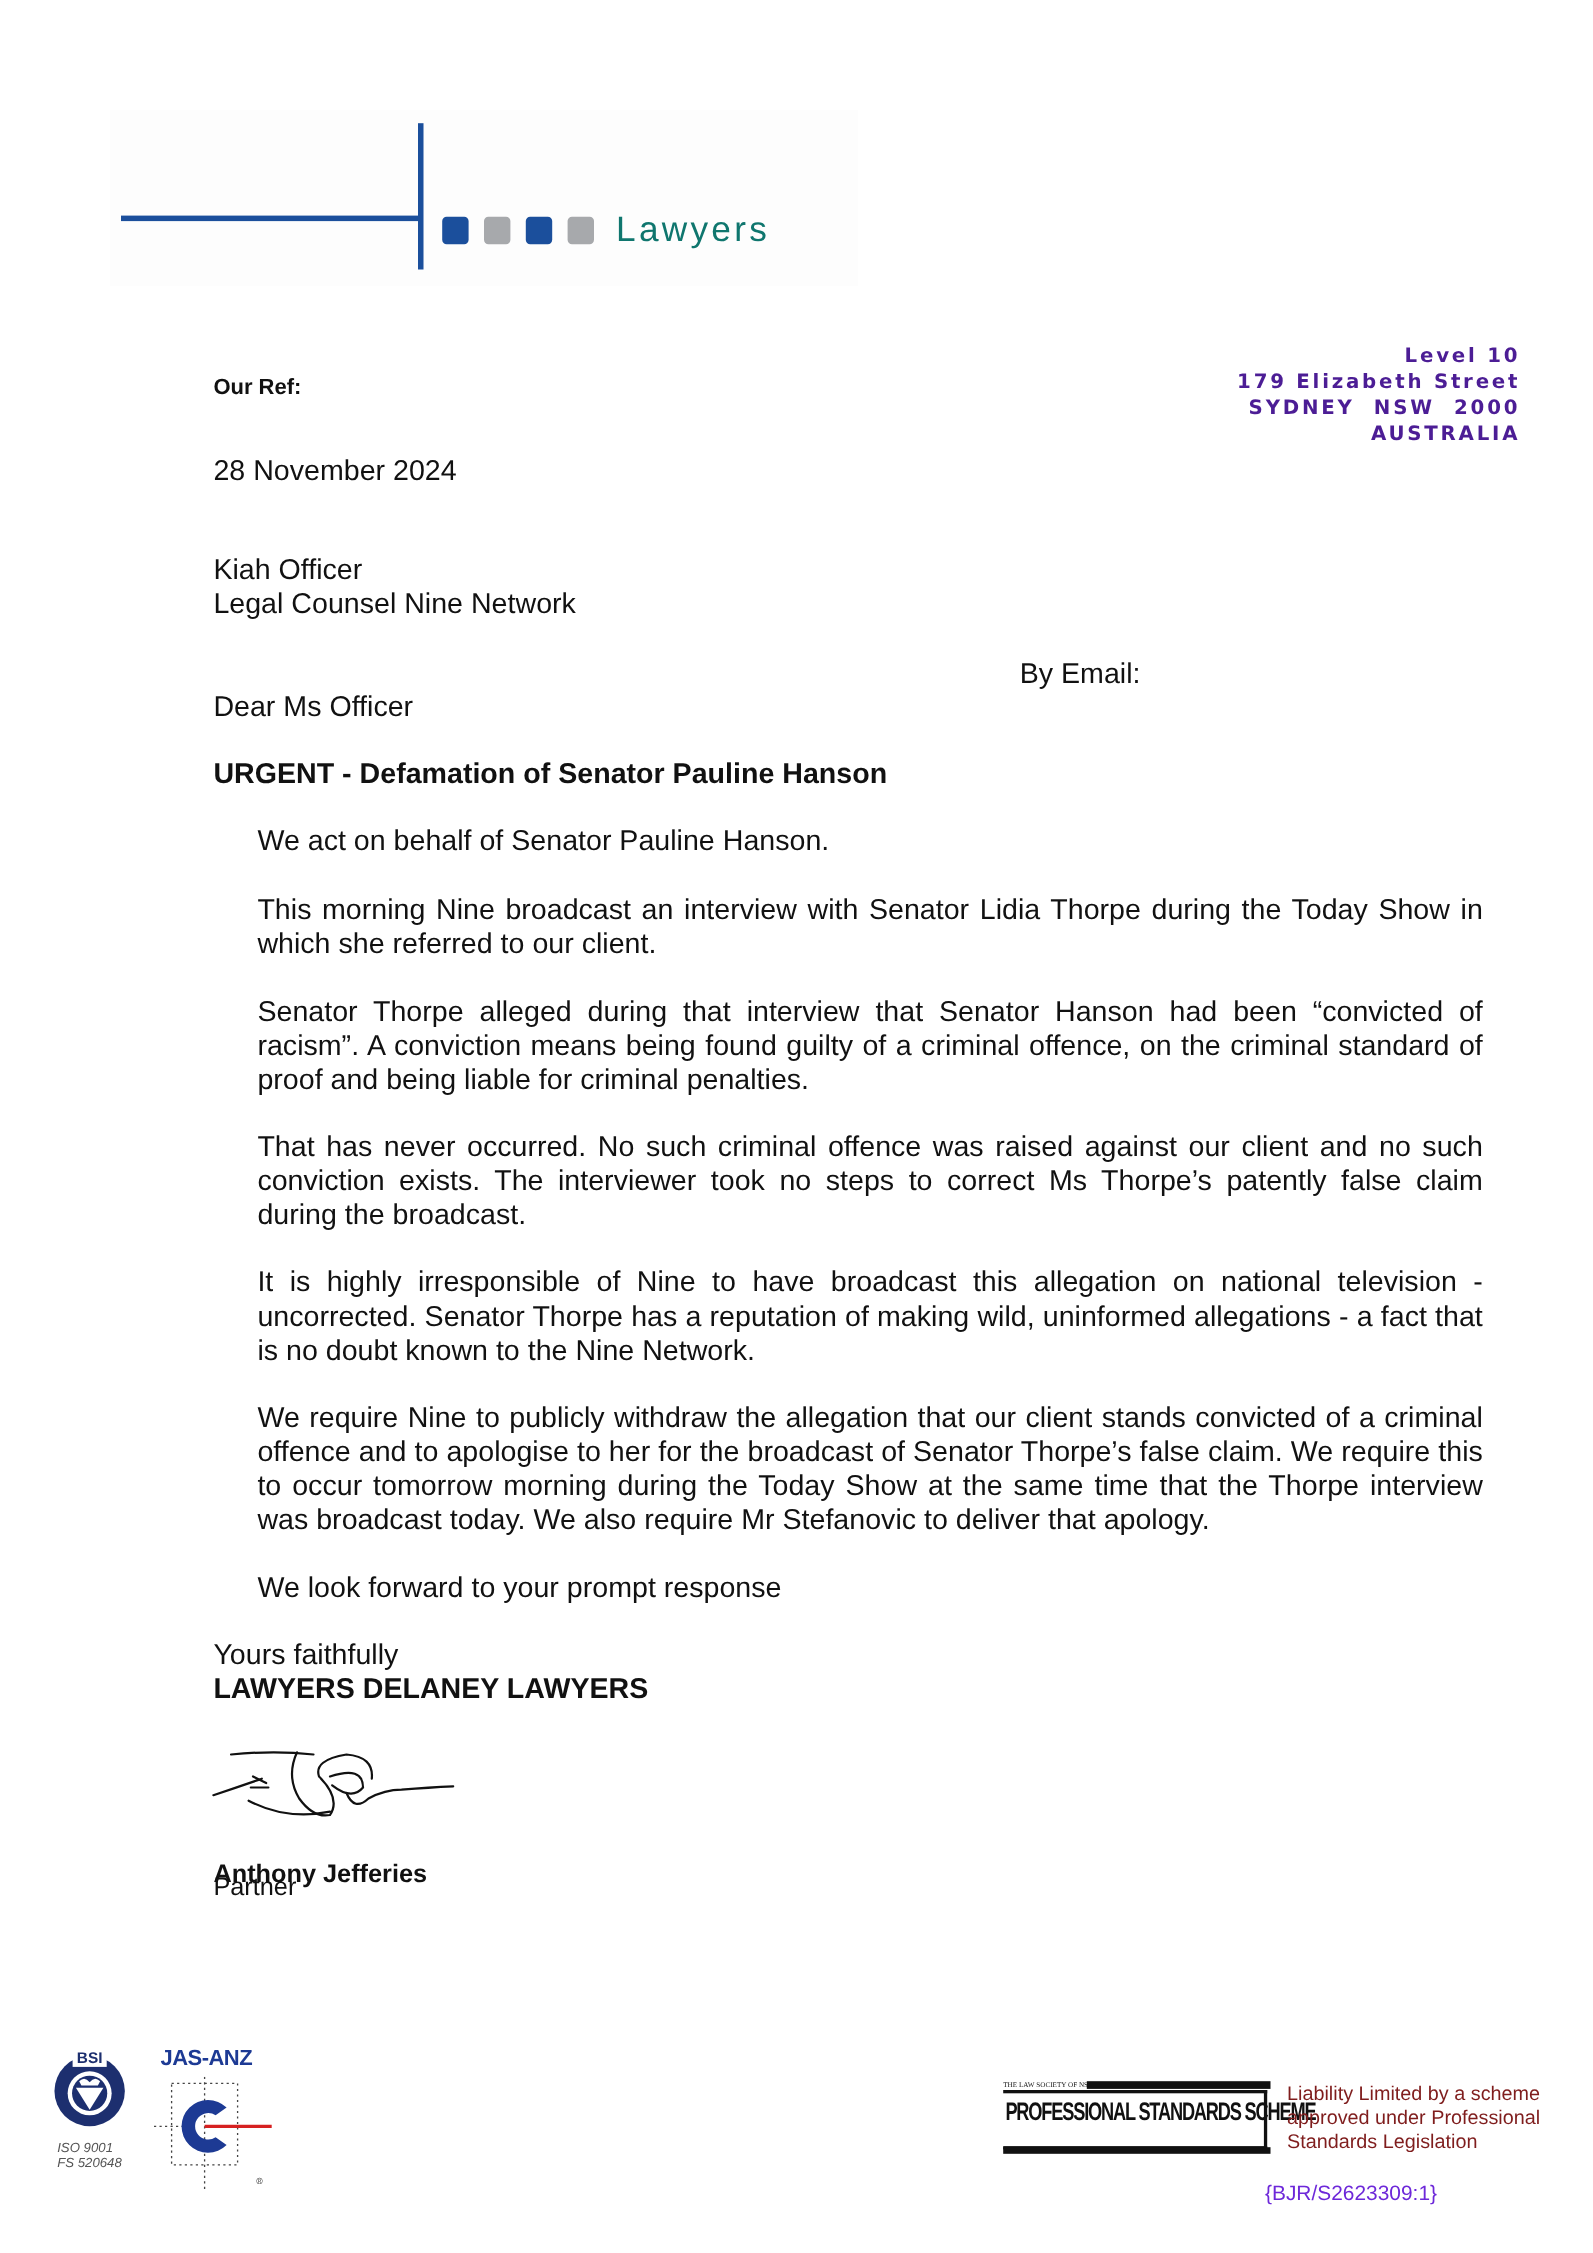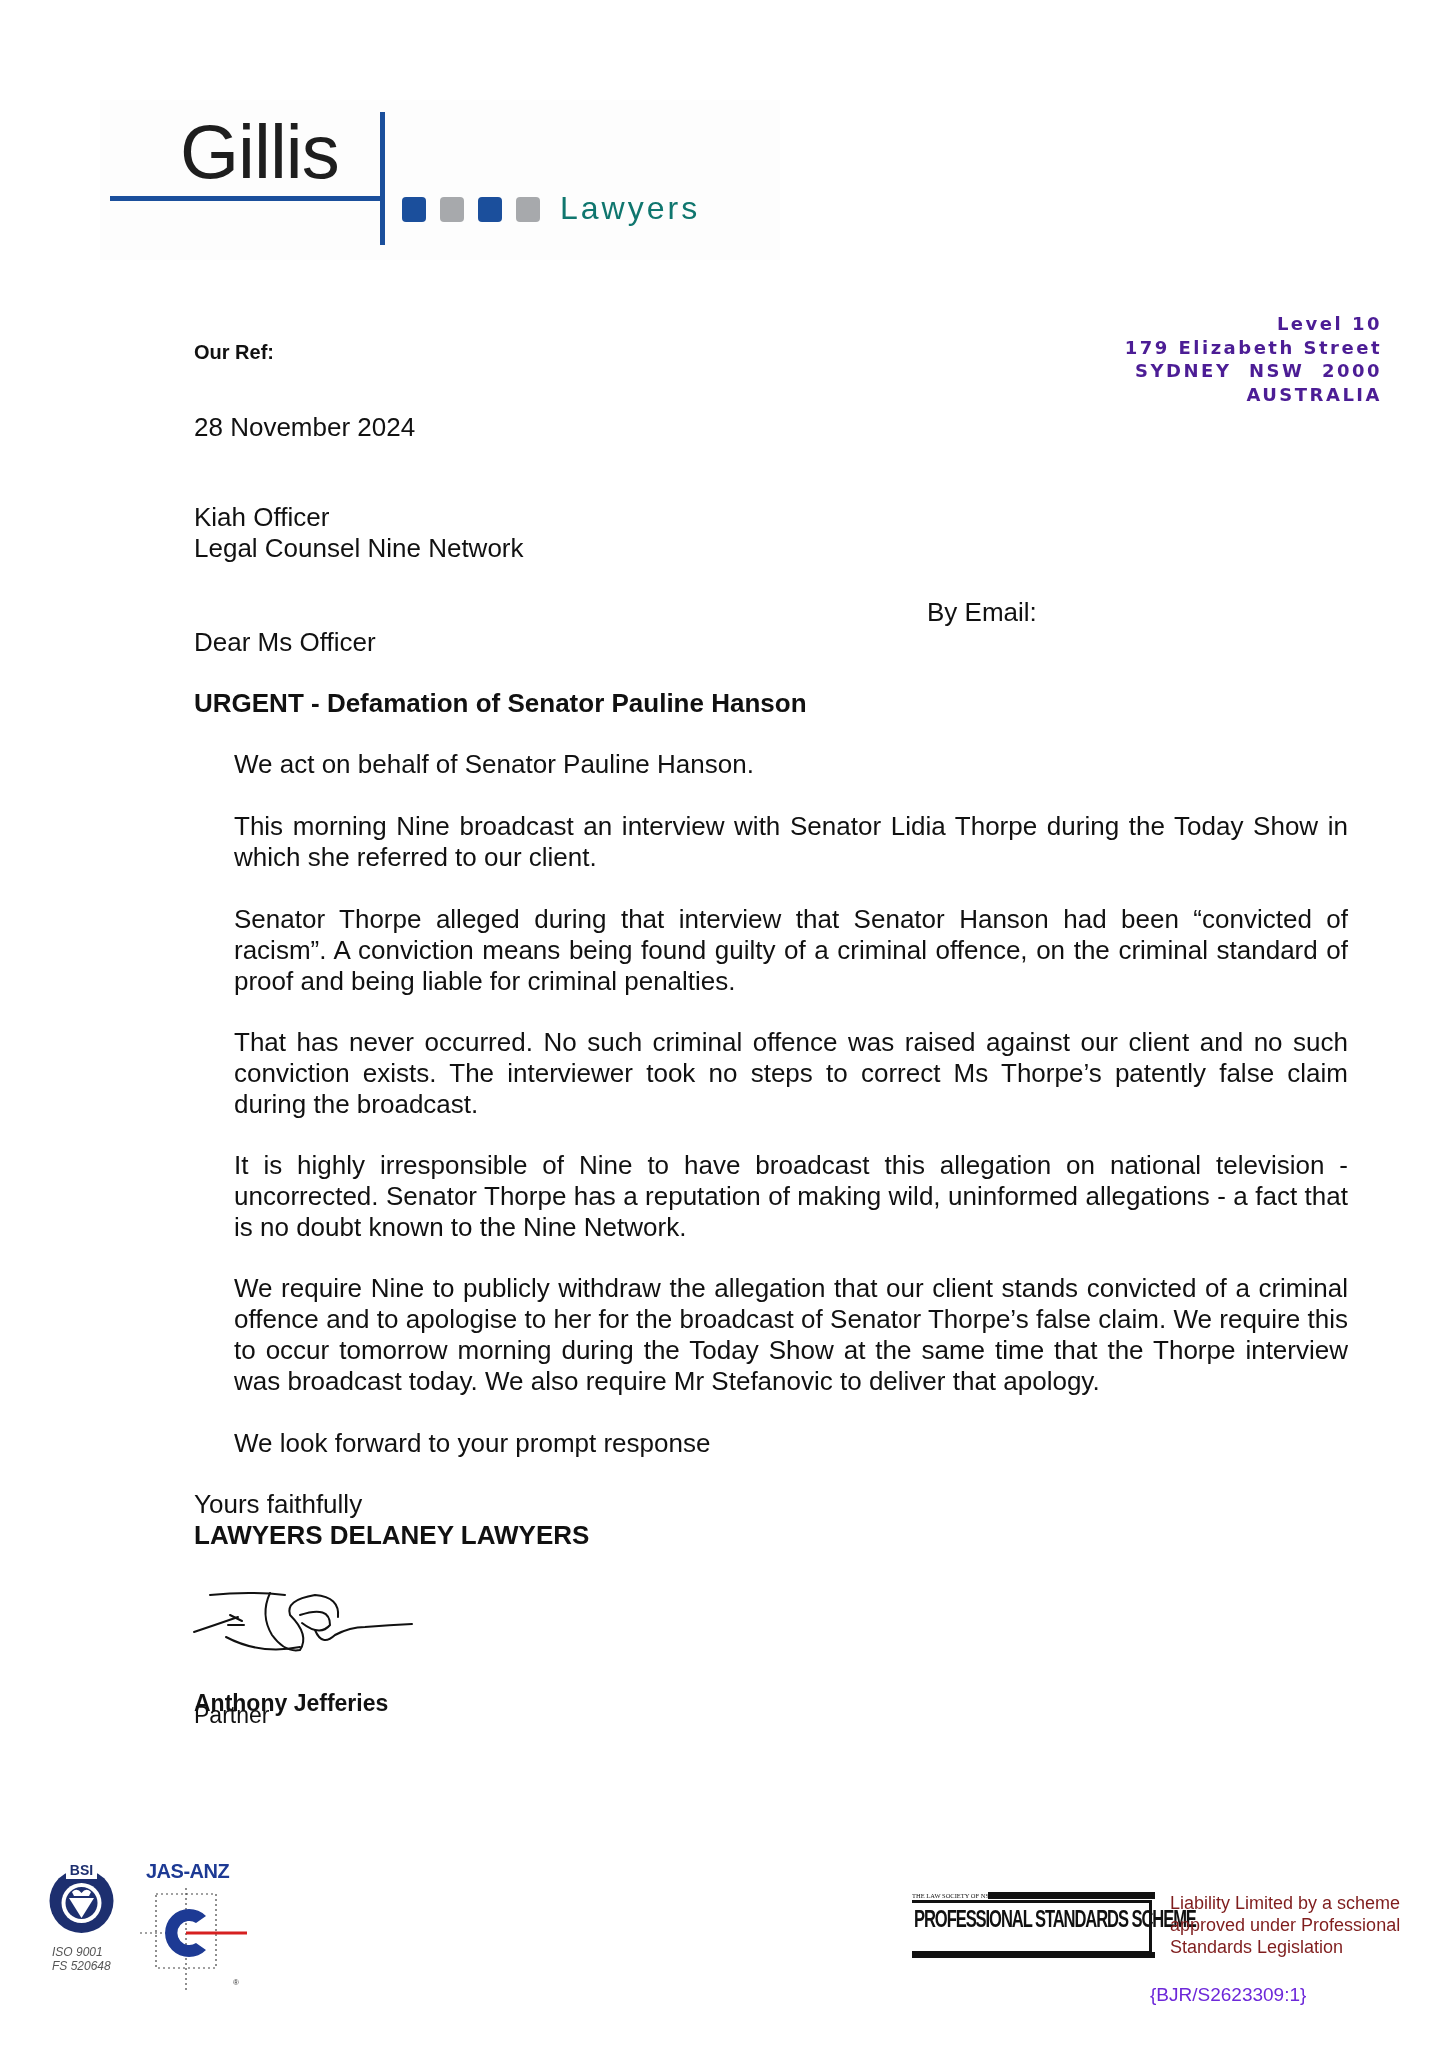--- a/index.html
+++ b/index.html
@@ -24,21 +24,20 @@
   .sig { left:190px; top:1575px; width:230px; height:95px; }
   .footer-text { font-size:18px; line-height:22px; color:#7f1d1d; }
   .pss { left:912px; top:1892px; width:243px; height:66px; }
 </style>
 </head>
 <body>
 
 <div class="abs logo">
   <div class="hline"></div>
   <div class="vline"></div>
-  <div class="gillis">Gillis</div>
   <div class="sq" style="left:302px;background:#1b4f9c"></div>
   <div class="sq" style="left:340px;background:#a7a9ac"></div>
   <div class="sq" style="left:378px;background:#1b4f9c"></div>
   <div class="sq" style="left:416px;background:#a7a9ac"></div>
   <div class="lawyers">Lawyers</div>
 </div>
 
 <div class="abs addr">
   <div>Level 10</div>
   <div>179 Elizabeth Street</div>

